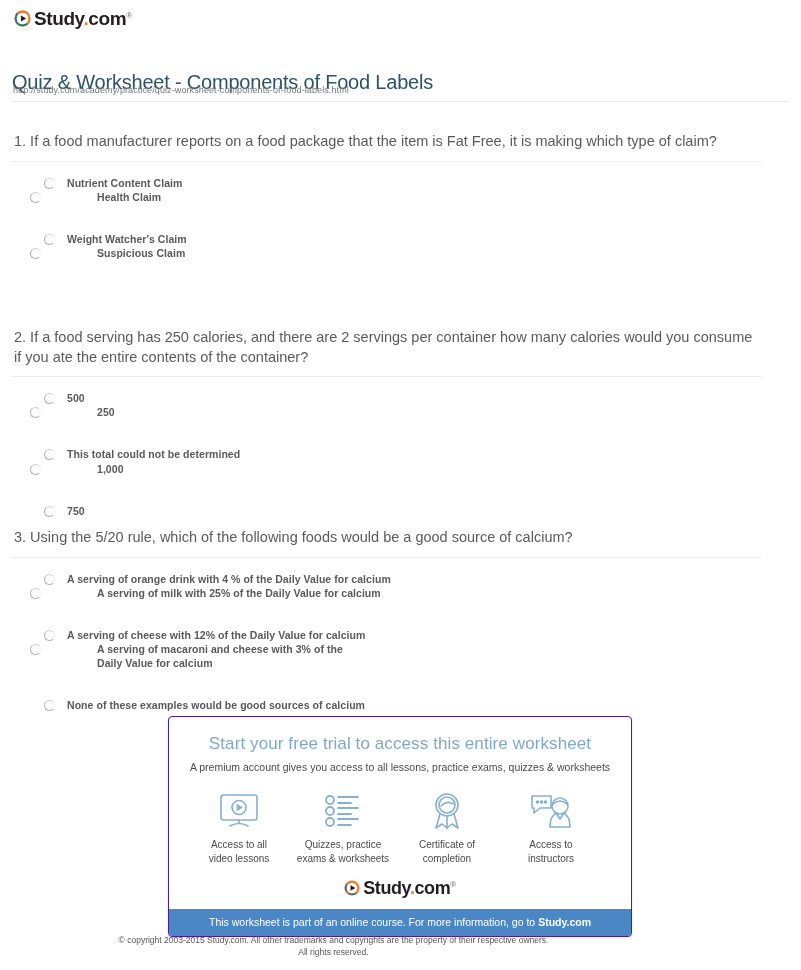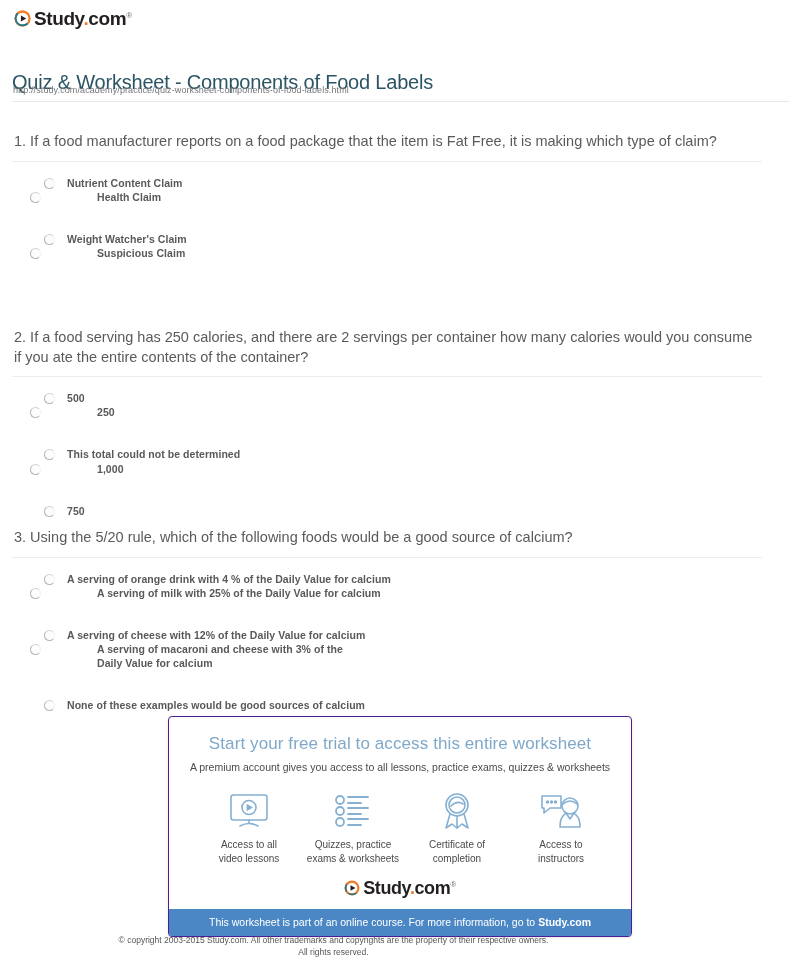--- a/index.html
+++ b/index.html
@@ -156,21 +156,21 @@
     letter-spacing: 0.1px;
   }
   .promo-sub {
     text-align: center;
     font-size: 10.5px;
     color: #4a4a4a;
     padding-top: 7px;
   }
   .features {
     display: flex;
-    justify-content: flex-end;
+    justify-content: flex-start;
     padding: 18px 18px 4px 18px;
   }
   .feature {
     width: 104px;
     text-align: center;
   }
   .feature-icon {
     height: 40px;
     display: flex;
     align-items: center;

